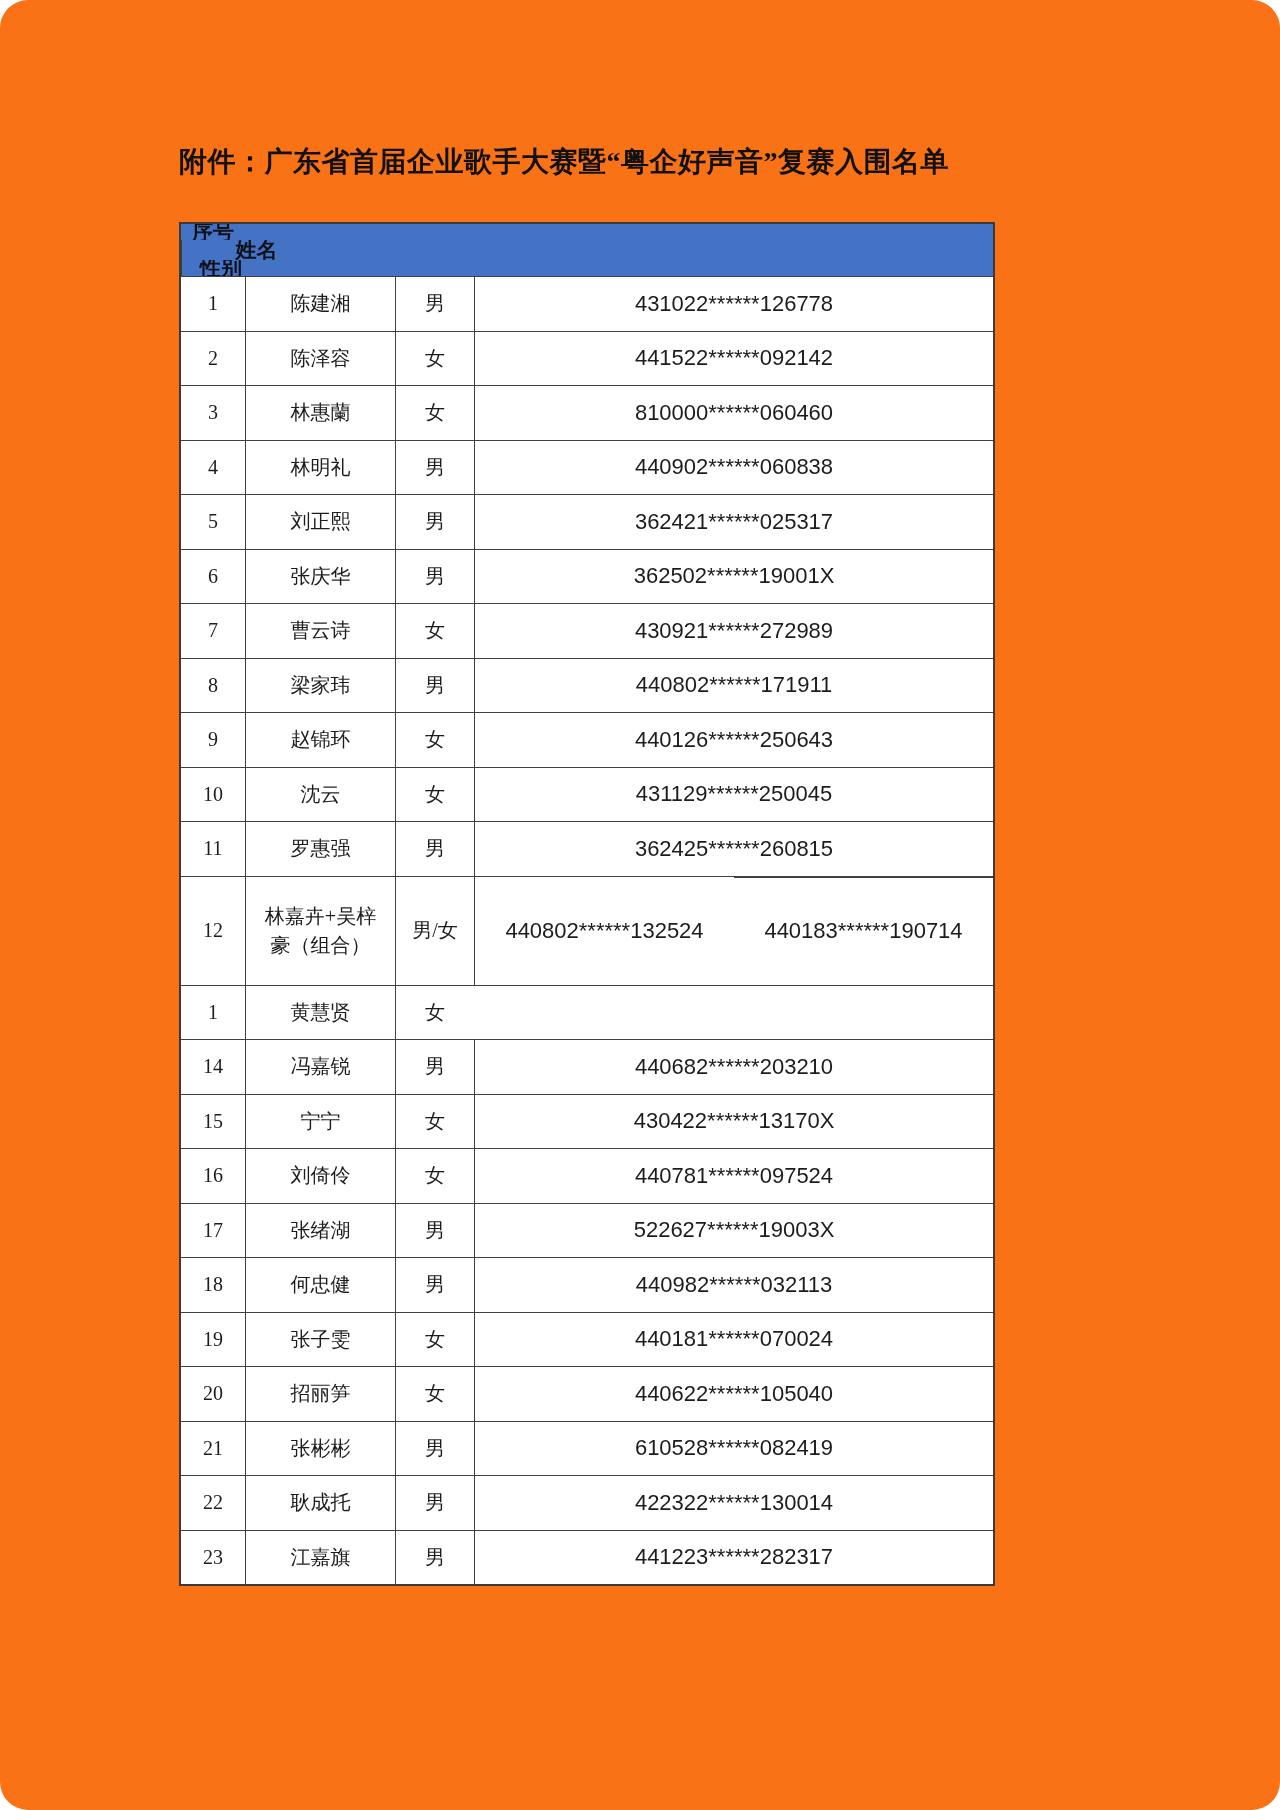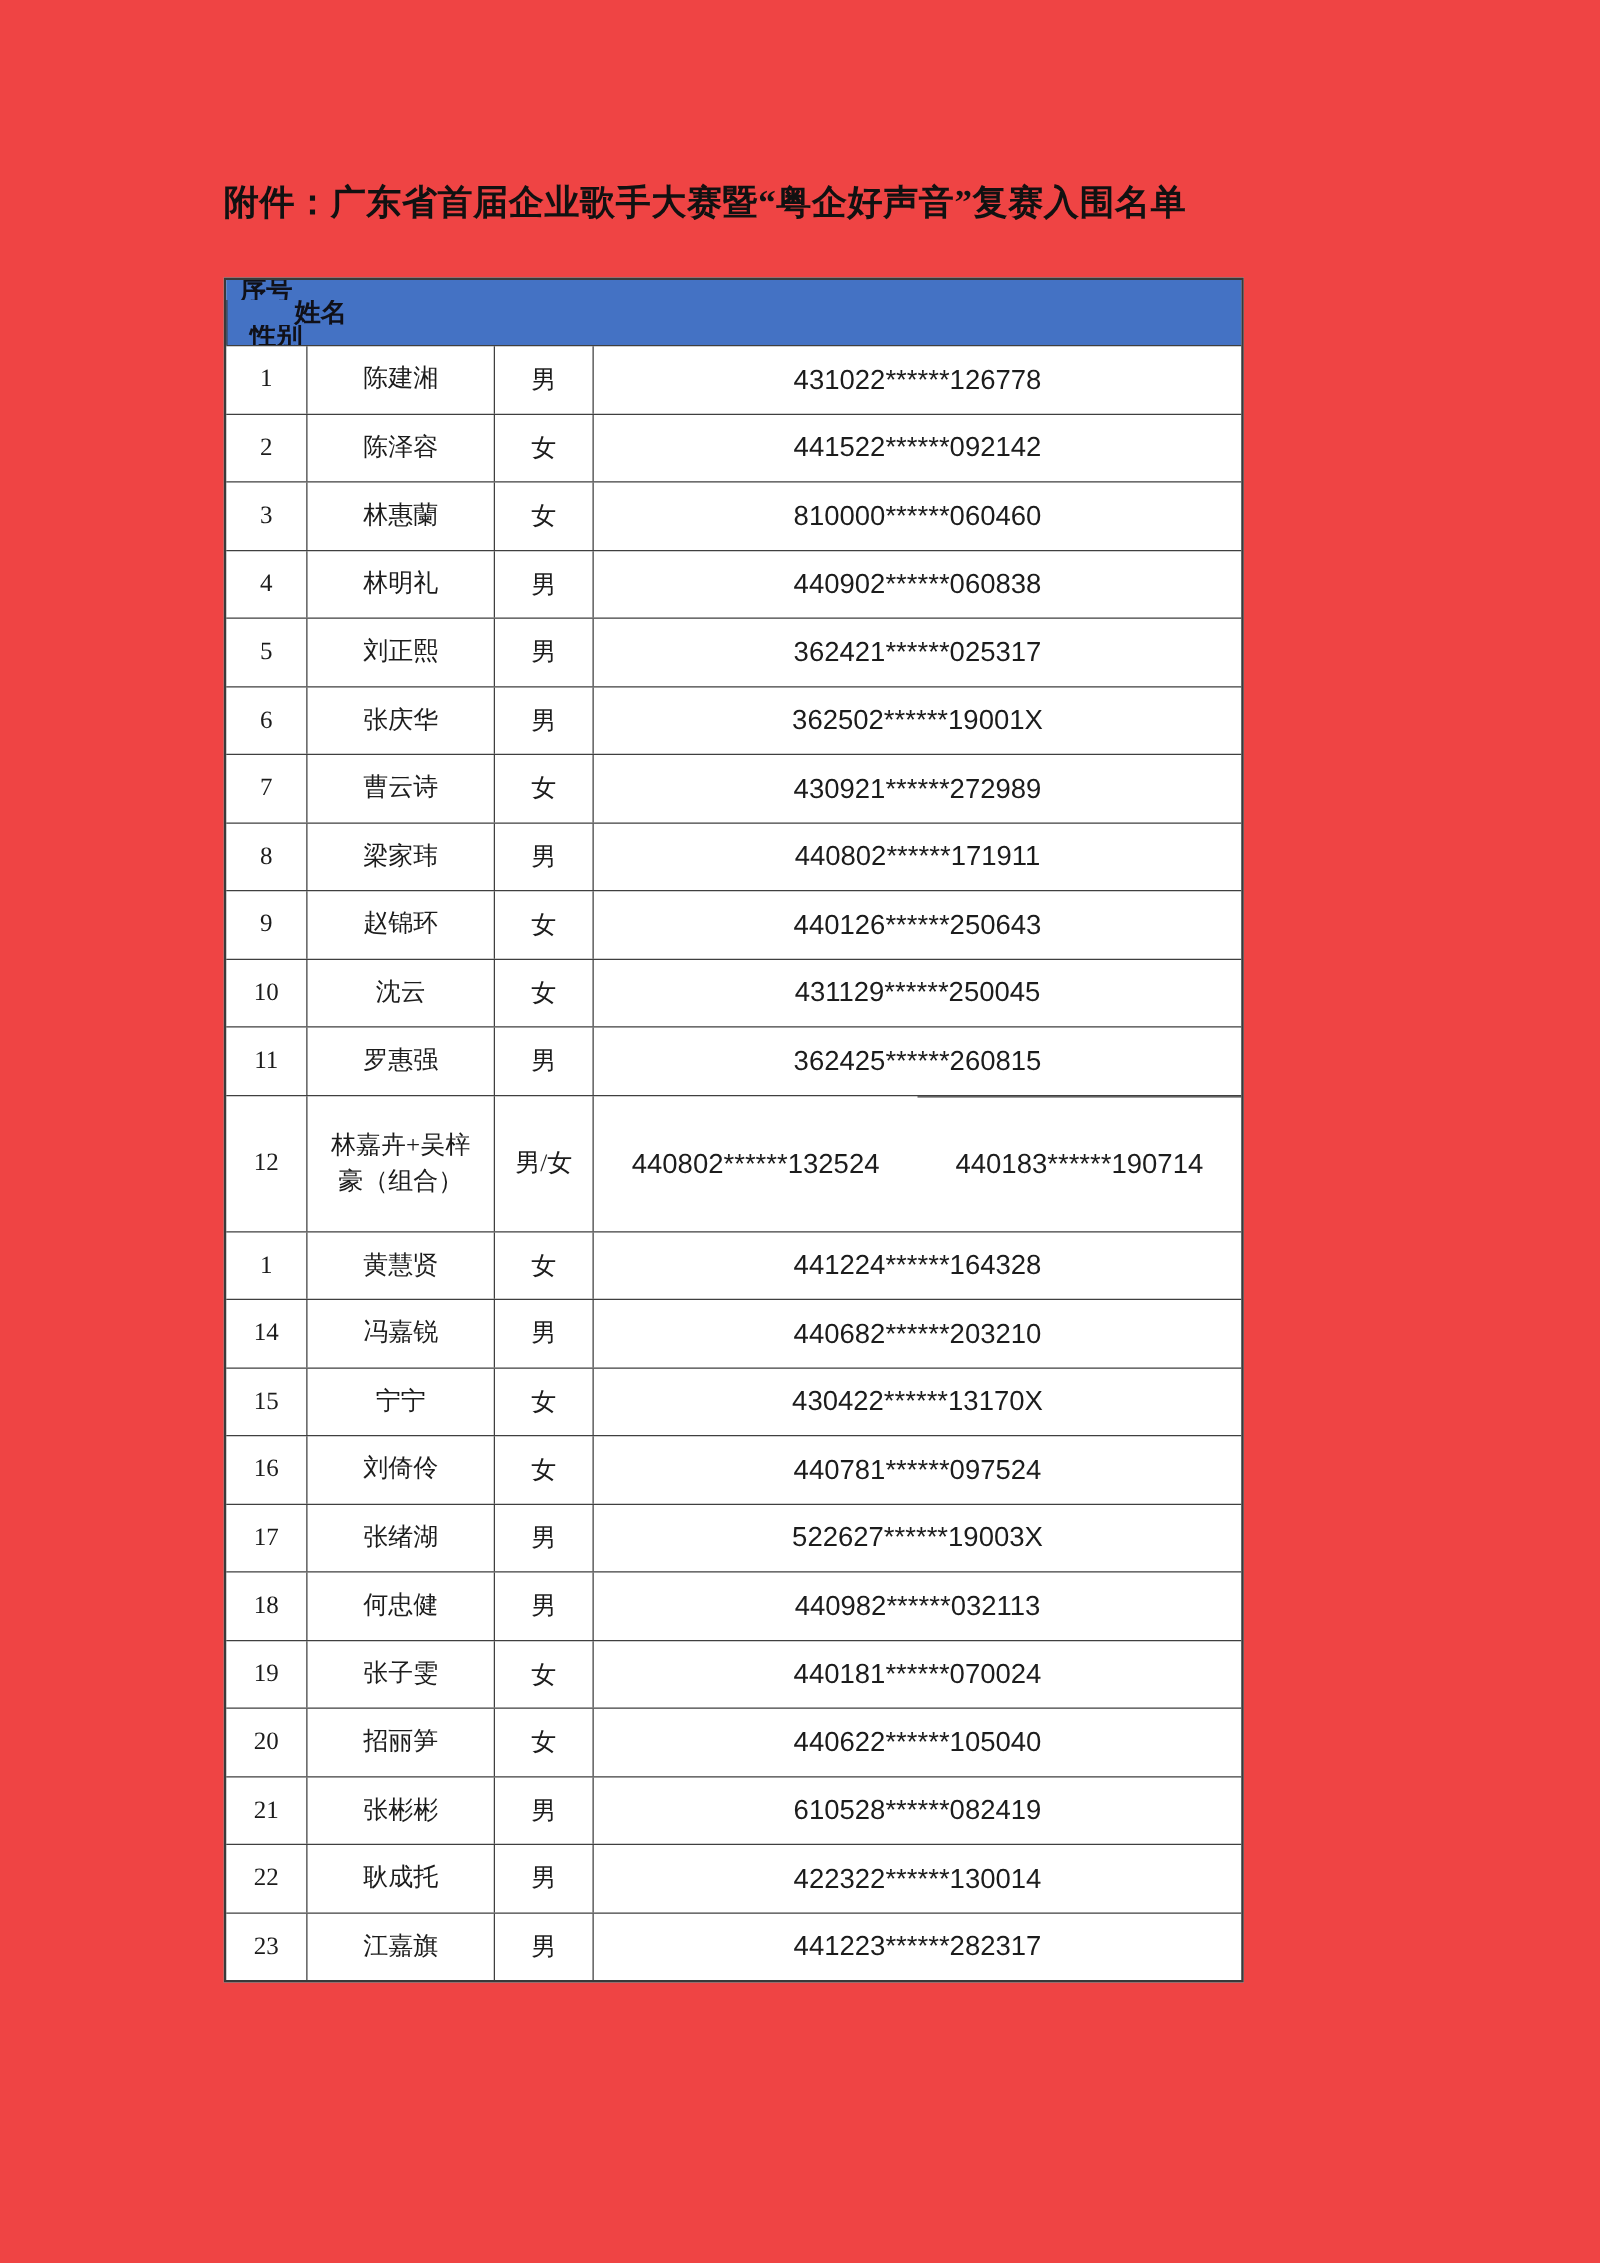--- a/index.html
+++ b/index.html
@@ -4,24 +4,25 @@
 <style>
   html, body {
     margin: 0;
     padding: 0;
     background: #ffffff;
   }
   .page {
     position: relative;
     width: 1280px;
     height: 1810px;
-    background: #ef4444;
+    background: #f97316;
     font-family: "Liberation Serif", serif;
     color: #1c1c1c;
     overflow: hidden;
+    border-radius: 28px;
   }
   .doc-title {
     position: absolute;
     left: 179px;
     top: 143px;
     width: 860px;
     font-size: 28px;
     font-weight: bold;
     letter-spacing: 0.5px;
     color: #111111;
@@ -182,21 +183,20 @@
           <div class="cell c-gender">男/女</div>
           <div class="id-stack">
             <div class="id-sub">440802******132524</div>
             <div class="id-sub">440183******190714</div>
           </div>
         </div>
         <div class="t-row">
           <div class="cell c-seq">1</div>
           <div class="cell c-name">黄慧贤</div>
           <div class="cell c-gender">女</div>
-          <div class="cell c-id">441224******164328</div>
         </div>
         <div class="t-row">
           <div class="cell c-seq">14</div>
           <div class="cell c-name">冯嘉锐</div>
           <div class="cell c-gender">男</div>
           <div class="cell c-id">440682******203210</div>
         </div>
         <div class="t-row">
           <div class="cell c-seq">15</div>
           <div class="cell c-name">宁宁</div>

